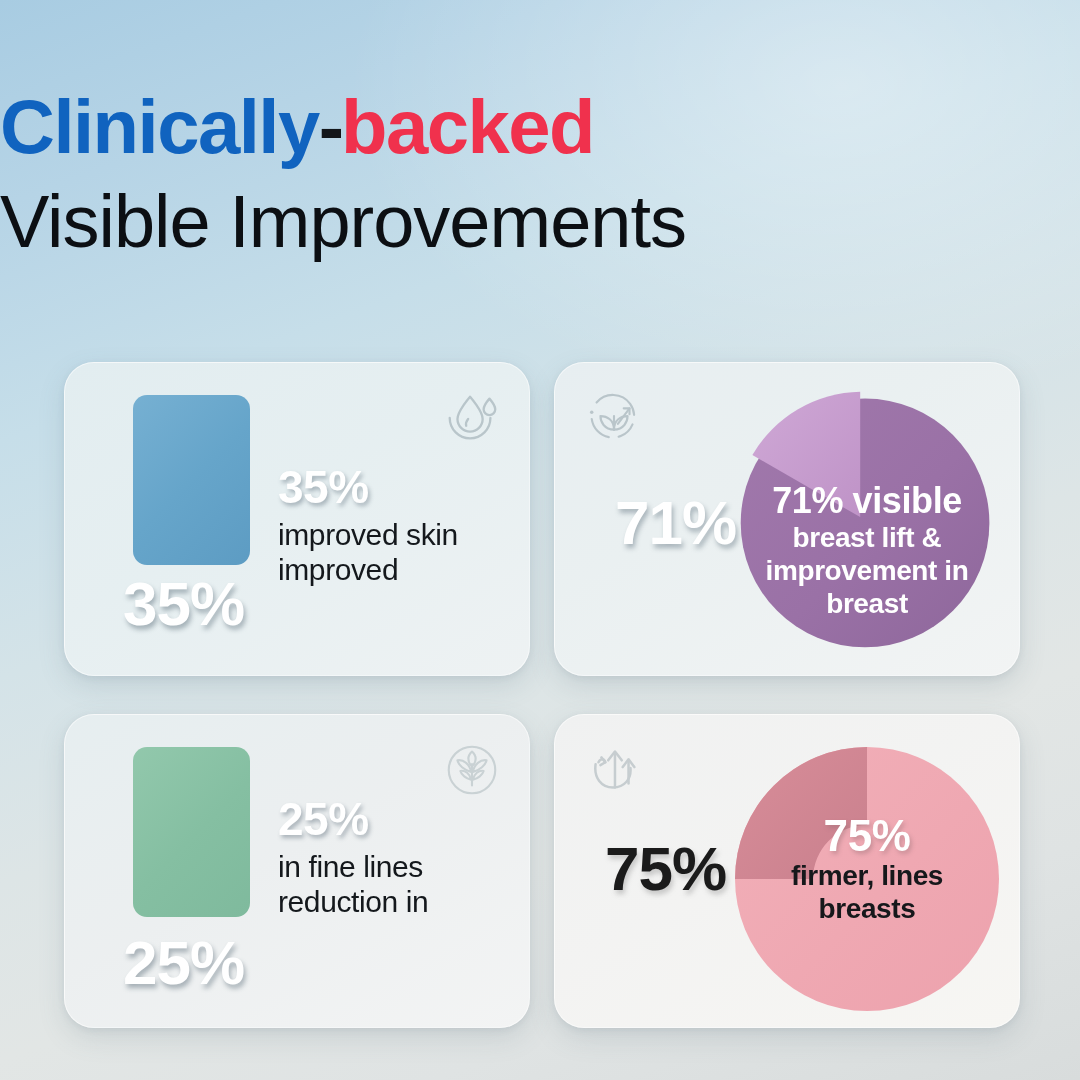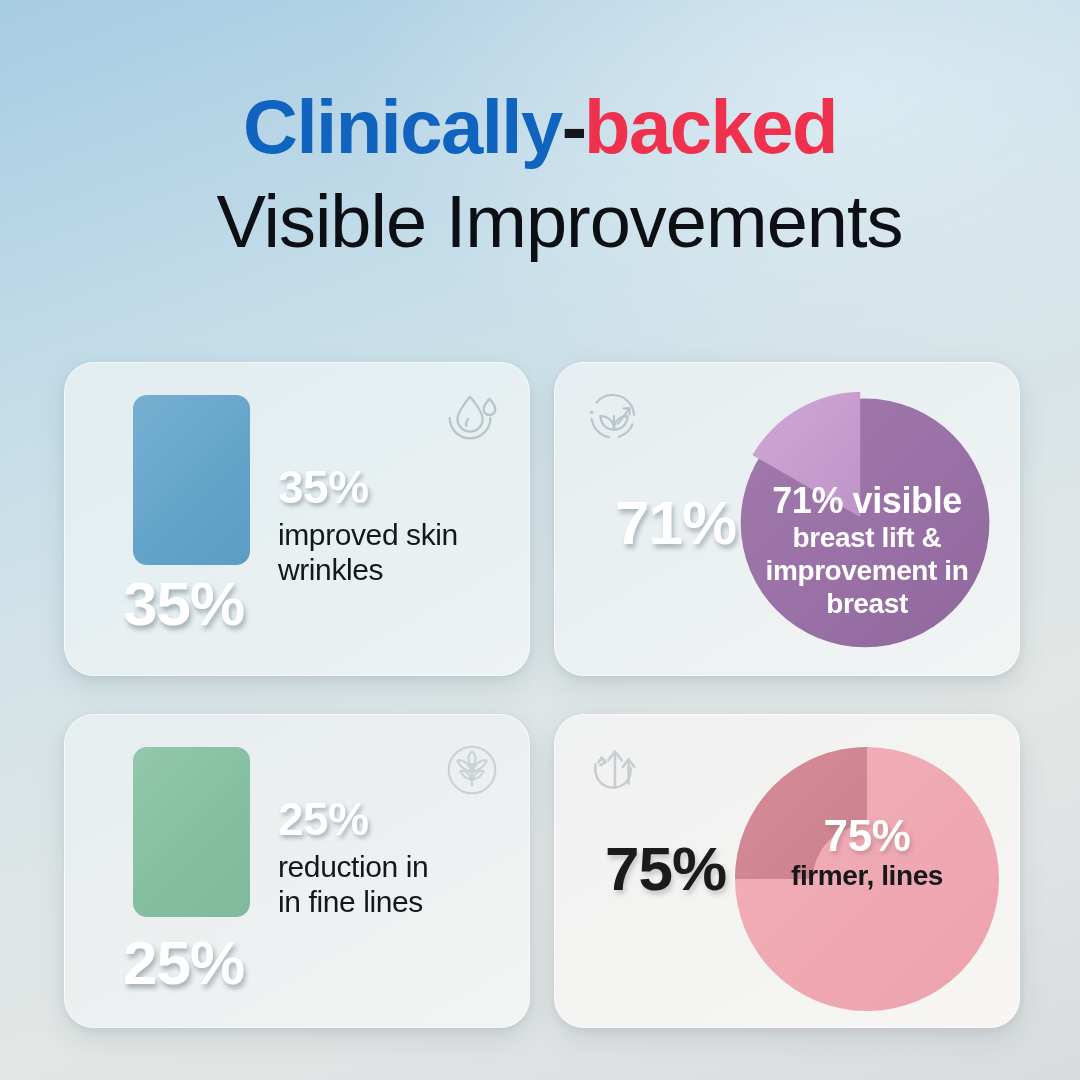--- a/index.html
+++ b/index.html
@@ -38,42 +38,40 @@
     background: radial-gradient(ellipse 800px 520px at 78% 8%, rgba(255,255,255,0.38), rgba(255,255,255,0) 62%);
     pointer-events:none;
   }
 
   
   .heading {
     position: absolute;
     left: 0;
     top: 82px;
     width: 1080px;
-    text-align: center;
     z-index: 4;
   }
   .headline-1 {
     font-size: 76px;
     line-height: 90px;
     font-weight: 700;
     letter-spacing: -1.5px;
     white-space: nowrap;
   }
   .hl-blue { color: #1063bf; }
   .hl-dash { color: #13161a; letter-spacing: -3px; }
   .hl-red  { color: #f0314d; }
   .headline-2 {
     font-size: 74px;
     line-height: 92px;
     font-weight: 400;
     color: #0c0f13;
     letter-spacing: -1px;
     margin-top: 4px;
     white-space: nowrap;
-    padding-left: 39px;
   }
 
   
   .grid {
     position: absolute;
     left: 64px;
     top: 362px;
     width: 956px;
     height: 668px;
     display: grid;
@@ -242,21 +240,21 @@
         </svg>
       </span>
 
       <div class="bar bar-blue"></div>
       <div class="bar-pct">35%</div>
 
       <div class="bar-copy">
         <div class="big">35%</div>
         <div class="sub">
           <div>improved skin</div>
-          <div>wrinkles</div>
+          <div>improved</div>
         </div>
       </div>
     </div>
 
     <div class="card card-2">
       <span class="corner-icon icon-tl">
         <svg viewBox="0 0 64 64" fill="none" stroke="#7a8d96" stroke-width="2.2" stroke-linecap="round" stroke-linejoin="round">
           <path d="M14 16 A22 22 0 1 1 9 33" stroke-dasharray="52 10 20 10"></path>
           <circle cx="9" cy="26" r="1.8" fill="#7a8d96" stroke="none"></circle>
           <path d="M32 44 C22 44 18 36 18 30 c7 0 14 4 14 14 Z"></path>
@@ -308,22 +306,22 @@
           <path d="M33 42 C38 41 43 37 44 33 C39 32 34 36 33 42 Z"></path>
         </svg>
       </span>
 
       <div class="bar bar-green"></div>
       <div class="bar-pct">25%</div>
 
       <div class="bar-copy">
         <div class="big">25%</div>
         <div class="sub">
+          <div>in fine lines</div>
           <div>reduction in</div>
-          <div>in fine lines</div>
         </div>
       </div>
     </div>
 
     <div class="card card-4">
       <span class="corner-icon icon-tl">
         <svg viewBox="0 0 64 64" fill="none" stroke="#8d9ca3" stroke-width="2.6" stroke-linecap="round" stroke-linejoin="round">
           <path d="M13 26 C11 40 19 50 31 50 C43 50 50 41 49 30"></path>
           <path d="M33 50 L33 14"></path>
           <path d="M26 22 L33 13 L40 22"></path>
@@ -350,18 +348,19 @@
             </linearGradient>
           </defs>
 
           <circle cx="140" cy="140" r="132" fill="url(#pinkMain)"></circle>
 
           <path d="M 140 8 A 132 132 0 0 0 8 140 L 86 140 A 54 54 0 0 1 140 86 Z" fill="url(#pinkDark)"></path>
         </svg>
         <div class="pie-label label-mixed">
           <div class="big">75%</div>
           <div class="sub">firmer, lines</div>
+          <div class="sub">breasts</div>
         </div>
       </div>
     </div>
 
   </div>
 </div>
 
 </body></html>

